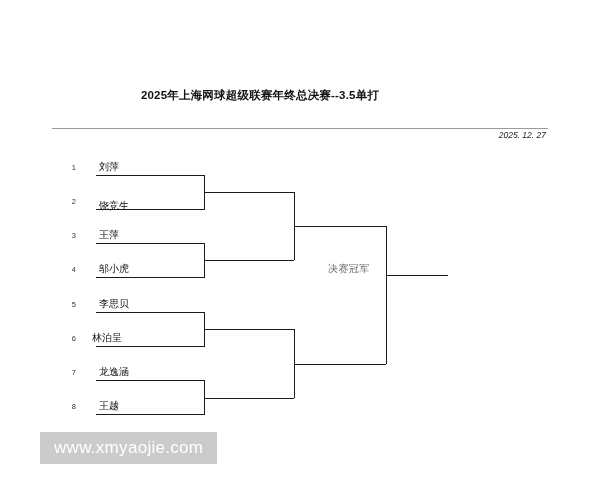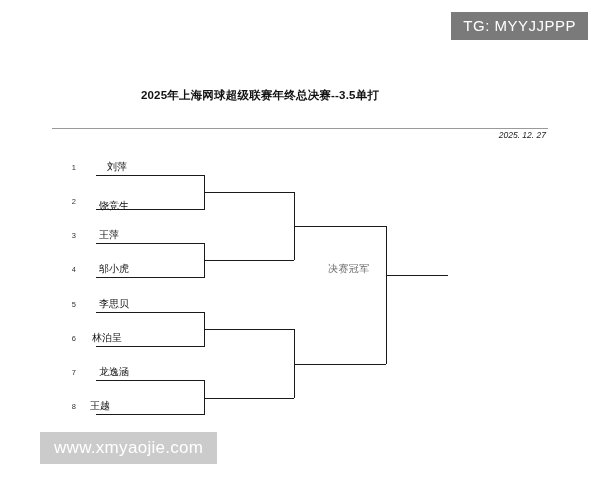--- a/index.html
+++ b/index.html
@@ -118,31 +118,30 @@
     white-space: nowrap;
     filter: blur(0.6px);
     letter-spacing: 0.4px;
   }
 </style>
 </head>
 <body>
 
 <div id="page">
 
-  <div class="tg-badge">TG: MYYJJPPP</div>
 
   <div class="title">2025年上海网球超级联赛年终总决赛--3.5单打</div>
 
   <div class="header-rule"></div>
   <div class="date-label">2025. 12. 27</div>
 
   <div class="bracket">
 
     <div class="seed" style="left:62px; top:23px;">1</div>
-    <div class="player" style="left:107px; top:20px;text-align:right;">刘萍</div>
+    <div class="player" style="left:99px; top:20px;text-align:right;">刘萍</div>
     <div class="line-h" style="left:96px; top:35px; width:108px;"></div>
 
     <div class="seed" style="left:62px; top:57px;">2</div>
     <div class="player" style="left:99px; top:59px;">饶竞生</div>
     <div class="line-h" style="left:96px; top:69px; width:108px;"></div>
 
     <div class="seed" style="left:62px; top:91px;">3</div>
     <div class="player" style="left:99px; top:88px;">王萍</div>
     <div class="line-h" style="left:96px; top:103px; width:108px;"></div>
 
@@ -156,21 +155,21 @@
 
     <div class="seed" style="left:62px; top:194px;">6</div>
     <div class="player" style="left:92px; top:191px;">林泊呈</div>
     <div class="line-h" style="left:96px; top:206px; width:108px;"></div>
 
     <div class="seed" style="left:62px; top:228px;">7</div>
     <div class="player" style="left:99px; top:225px;">龙逸涵</div>
     <div class="line-h" style="left:96px; top:240px; width:108px;"></div>
 
     <div class="seed" style="left:62px; top:262px;">8</div>
-    <div class="player" style="left:90px; top:259px;">王越</div>
+    <div class="player" style="left:99px; top:259px;">王越</div>
     <div class="line-h" style="left:96px; top:274px; width:108px;"></div>
 
     <div class="line-v" style="left:204px; top:35px;  height:35px;"></div>
     <div class="line-v" style="left:204px; top:103px; height:35px;"></div>
     <div class="line-v" style="left:204px; top:172px; height:35px;"></div>
     <div class="line-v" style="left:204px; top:240px; height:35px;"></div>
 
     <div class="player" style="left:214px; top:38px;"></div>
     <div class="line-h" style="left:204px; top:52px;  width:90px;"></div>
 

